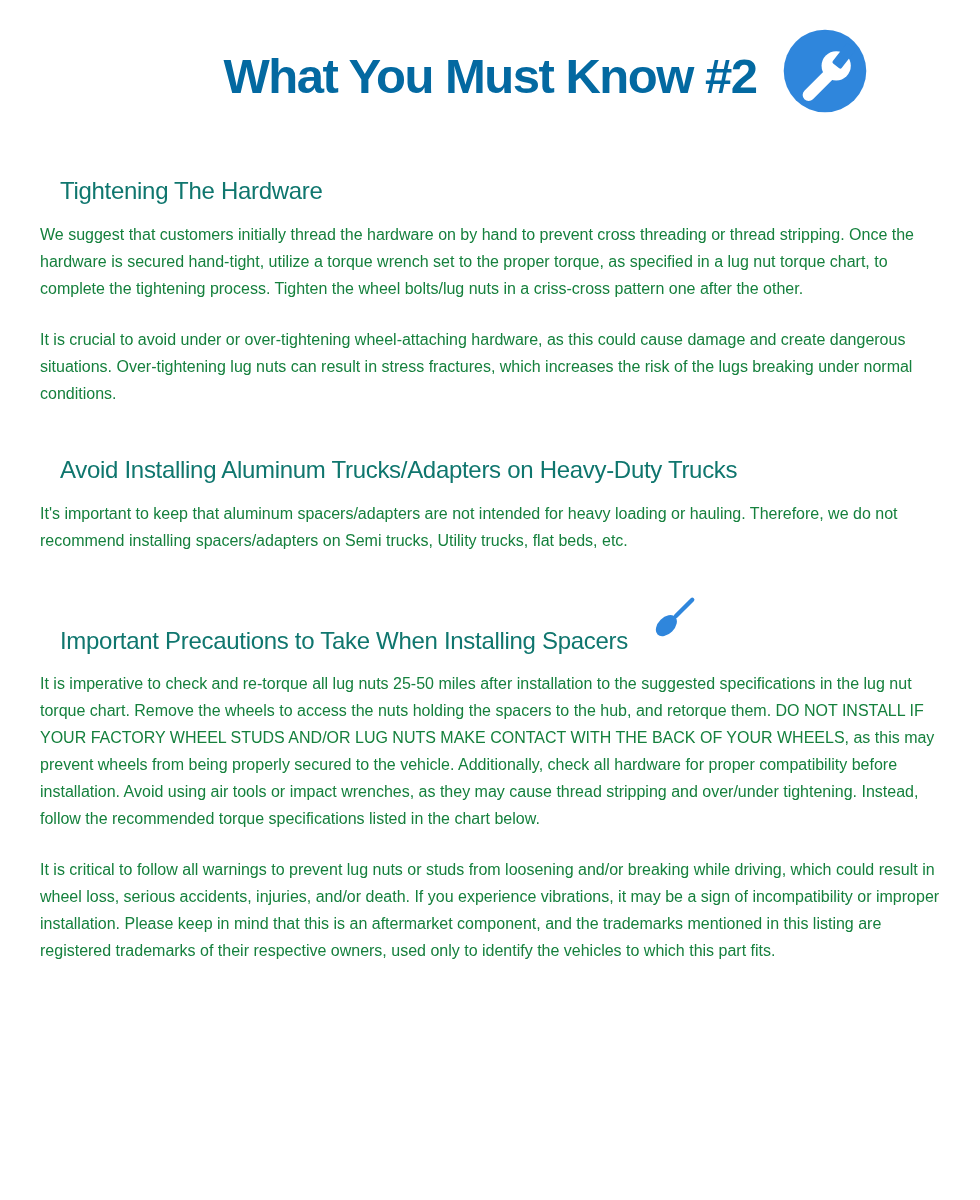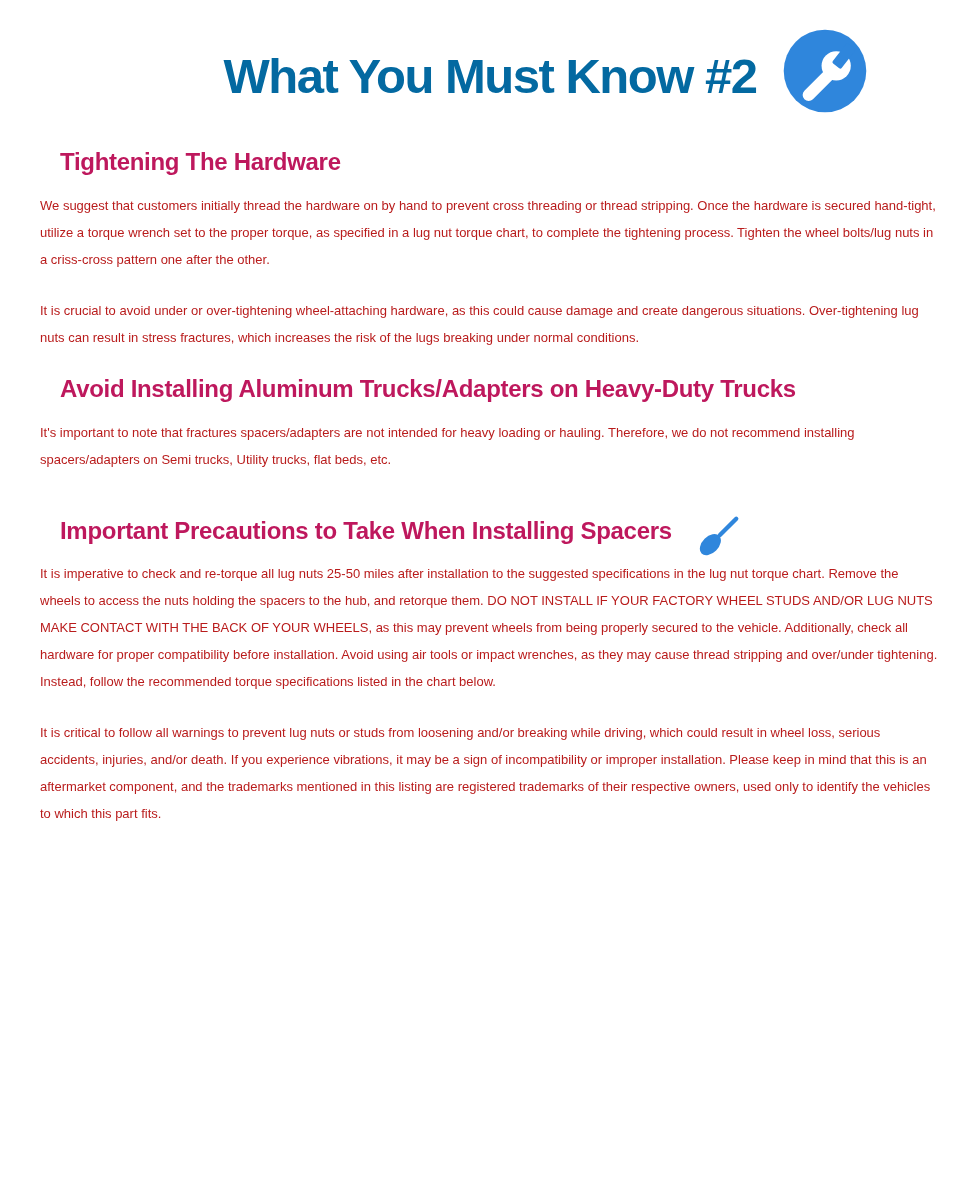--- a/index.html
+++ b/index.html
@@ -36,47 +36,46 @@
     position: absolute;
     top: 28px;
     right: 72px;
     width: 86px;
     height: 86px;
     display: block;
   }
   .wrench-badge svg { display: block; width: 100%; height: 100%; }
   
   .section-heading {
-    margin: 20px 0 15px 20px;
+    margin: 49px 0 15px 20px;
     font-size: 24px;
-    font-weight: 700;
+    font-weight: 400;
     letter-spacing: -0.3px;
-    color: #be185d;
+    color: #0f766e;
     line-height: 1.2;
   }
   .heading-with-icon {
     display: flex;
-    align-items: center;
     gap: 24px;
   }
   .heading-with-icon .section-heading { margin-right: 0; }
   .screwdriver-badge {
     width: 46px;
     height: 46px;
     margin-top: 16px;
     display: inline-block;
     flex: 0 0 auto;
   }
   .screwdriver-badge svg { display: block; width: 100%; height: 100%; }
   .body-paragraph {
     margin: 0 0 24px 0;
     max-width: 900px;
-    font-size: 13px;
+    font-size: 16px;
     line-height: 27px;
-    color: #b91c1c;
+    color: #15803d;
     white-space: pre-line;
   }
 </style>
 </head>
 <body>
 
 <div class="content">
 
   <header class="title-row">
     <h1 class="page-title">What You Must Know #2</h1>
@@ -93,21 +92,21 @@
   </header>
 
   <section>
     <h2 class="section-heading">Tightening The Hardware</h2>
     <p class="body-paragraph"> We suggest that customers initially thread the hardware on by hand to prevent cross threading or thread stripping. Once the hardware is secured hand-tight, utilize a torque wrench set to the proper torque, as specified in a lug nut torque chart, to complete the tightening process. Tighten the wheel bolts/lug nuts in a criss-cross pattern one after the other.</p>
     <p class="body-paragraph">It is crucial to avoid under or over-tightening wheel-attaching hardware, as this could cause damage and create dangerous situations. Over-tightening lug nuts can result in stress fractures, which increases the risk of the lugs breaking under normal conditions.</p>
   </section>
 
   <section>
     <h2 class="section-heading">Avoid Installing Aluminum Trucks/Adapters on Heavy-Duty Trucks</h2>
-    <p class="body-paragraph">It's important to note that fractures spacers/adapters are not intended for heavy loading or hauling. Therefore, we do not recommend installing spacers/adapters on Semi trucks, Utility trucks, flat beds, etc.</p>
+    <p class="body-paragraph">It's important to keep that aluminum spacers/adapters are not intended for heavy loading or hauling. Therefore, we do not recommend installing spacers/adapters on Semi trucks, Utility trucks, flat beds, etc.</p>
   </section>
 
   <section>
     <div class="heading-with-icon">
       <h2 class="section-heading">Important Precautions to Take When Installing Spacers</h2>
       <span class="screwdriver-badge">
         <svg viewBox="0 0 48 48" xmlns="http://www.w3.org/2000/svg" aria-hidden="true">
           <ellipse cx="15" cy="33" rx="13" ry="8.5" transform="rotate(-45 15 33)" fill="#2f86dc"></ellipse>
           <line x1="25" y1="23" x2="42" y2="6" stroke="#2f86dc" stroke-width="4.5" stroke-linecap="round"></line>
         </svg>

